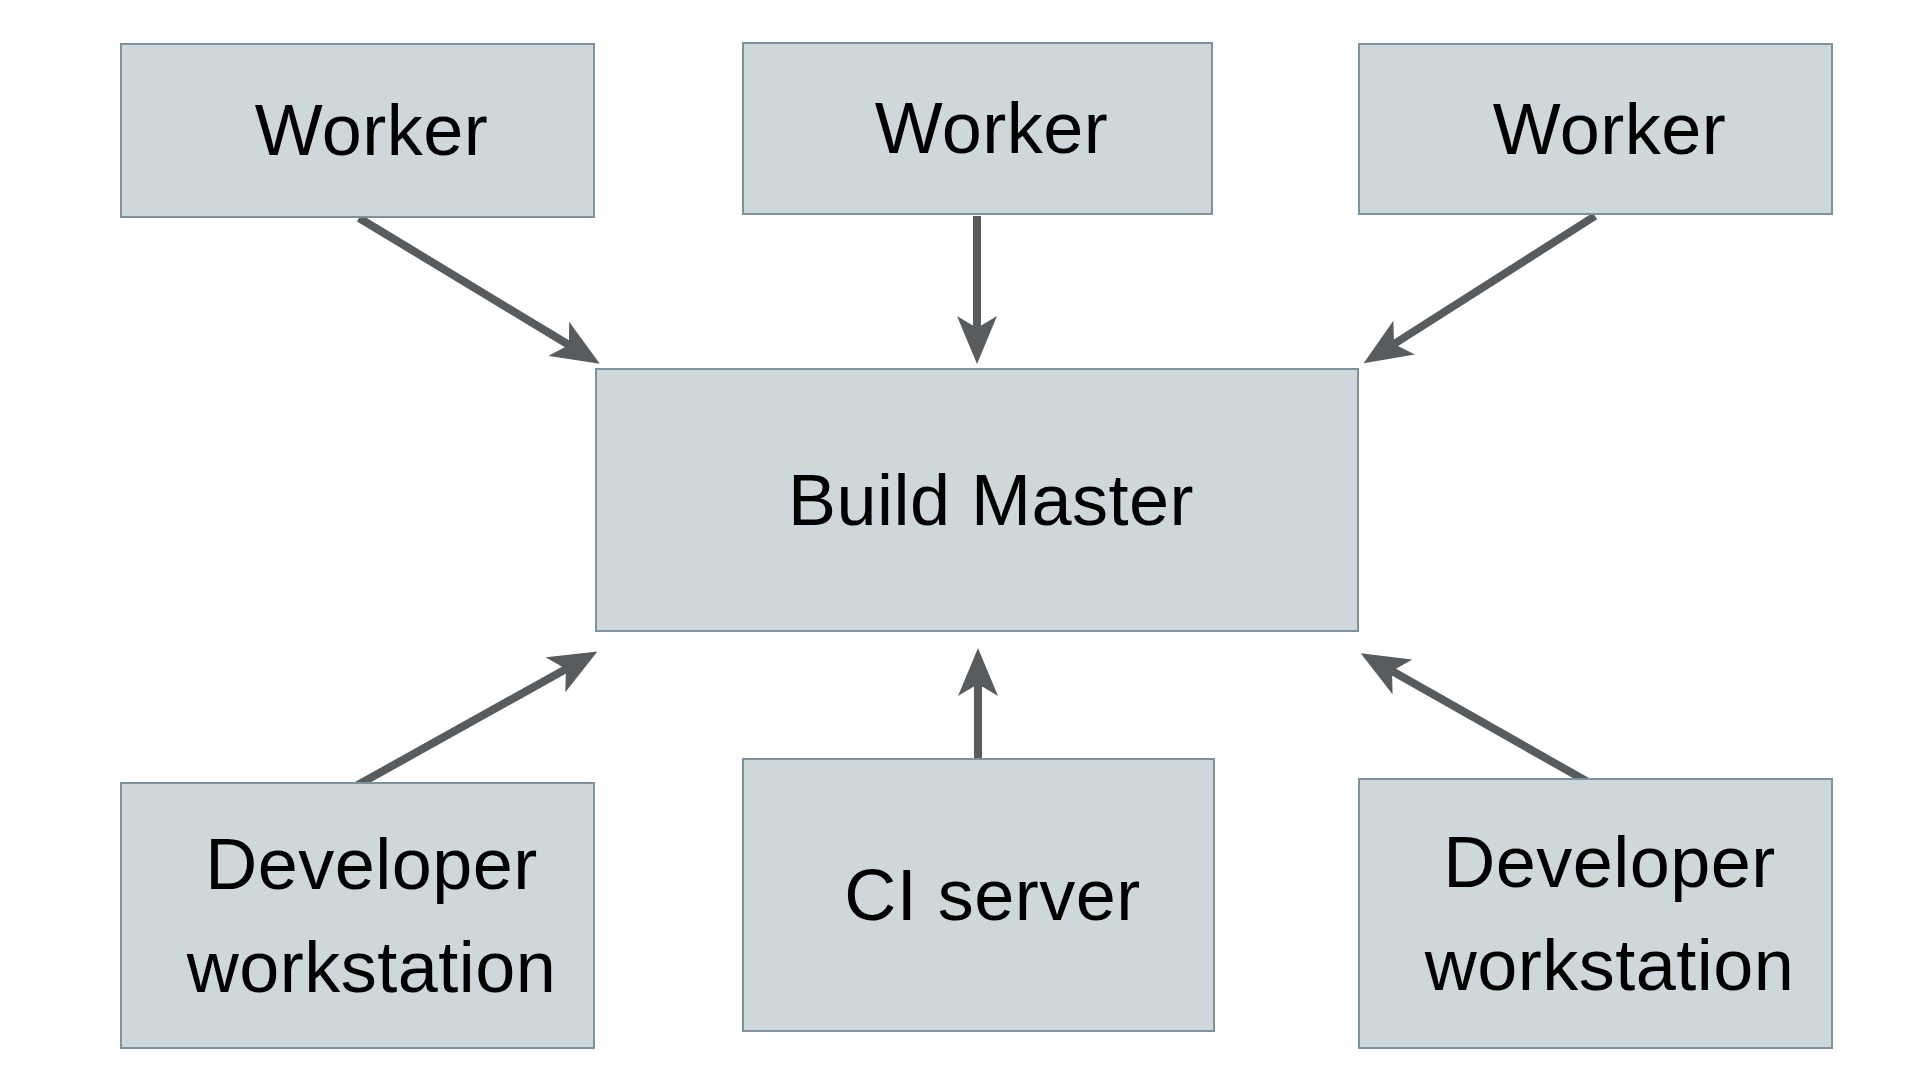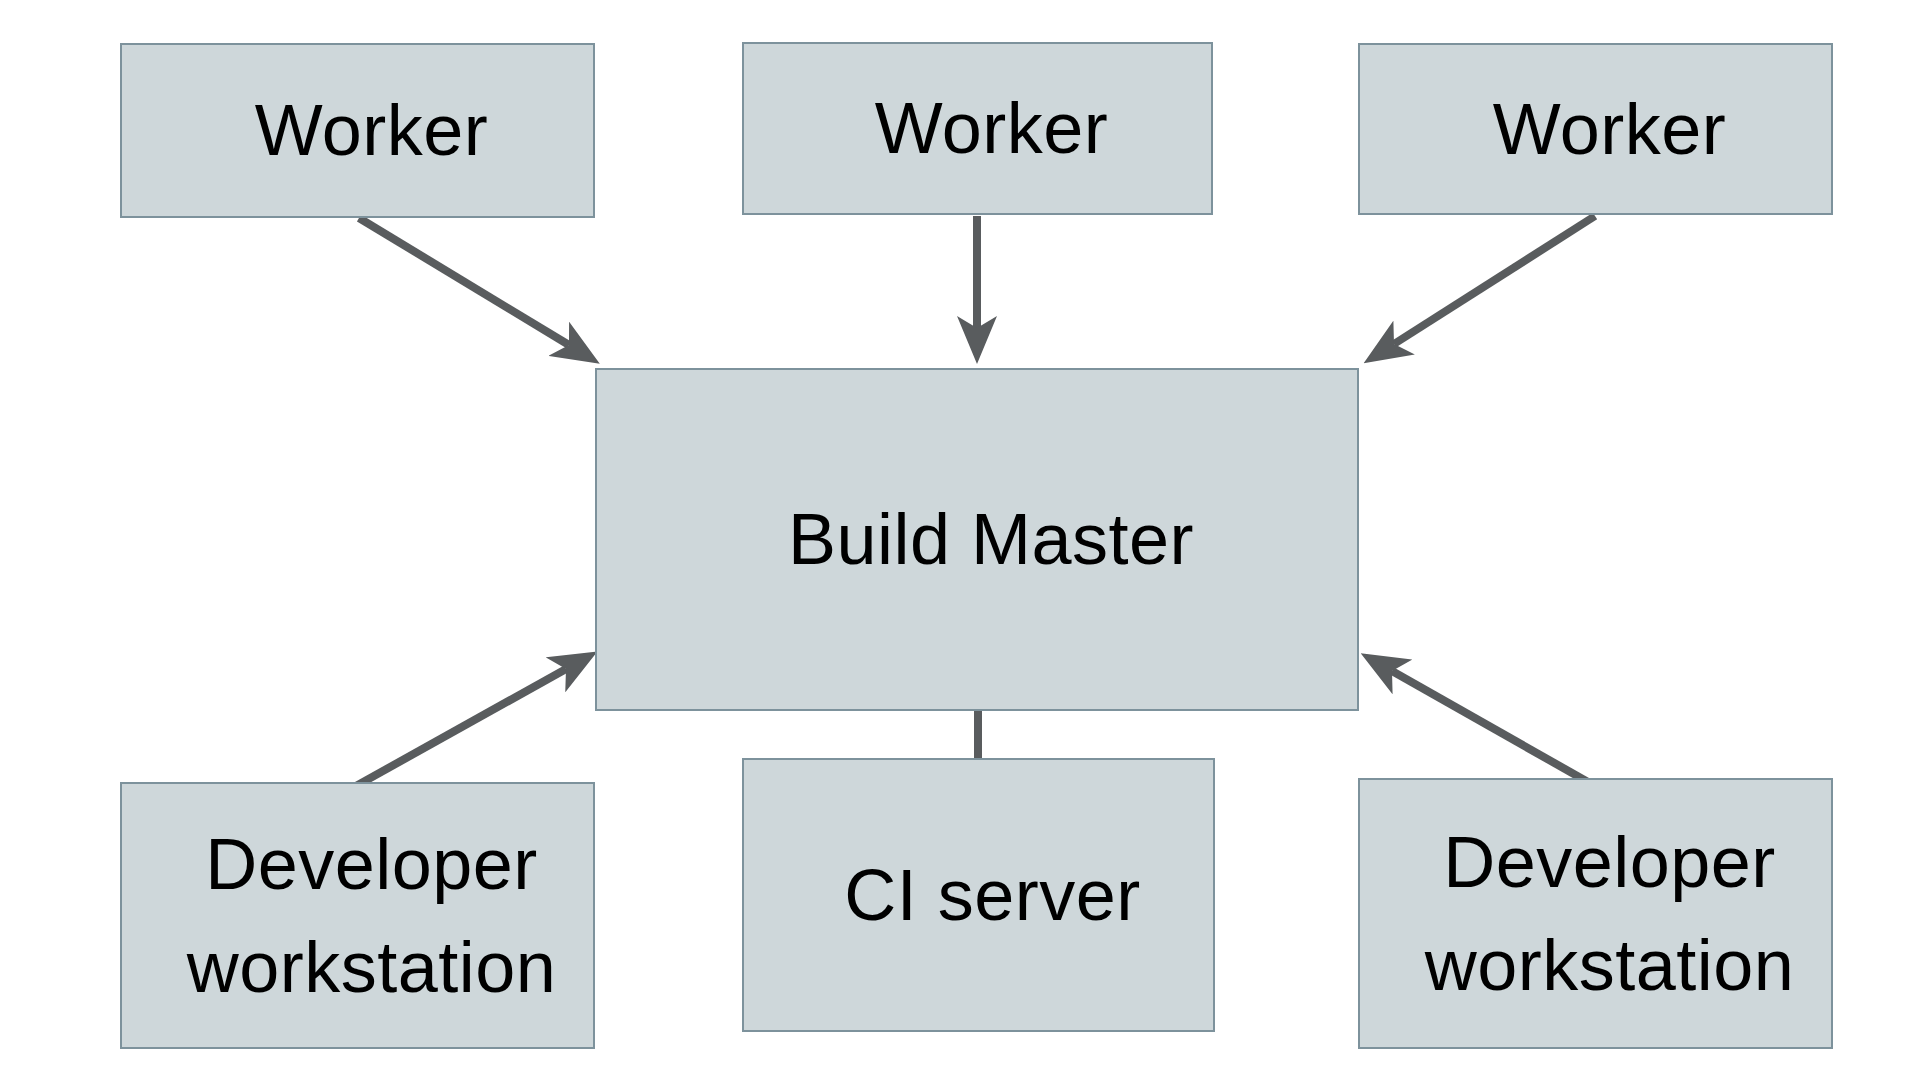--- a/index.html
+++ b/index.html
@@ -49,21 +49,21 @@
     letter-spacing: 0.5px;
     padding-left: 28px;
   }
   .node span {
     display: block;
     padding: 0 10px;
   }
   .node-worker-1   { left: 120px;  top: 43px;  width: 475px; height: 175px; }
   .node-worker-2   { left: 742px;  top: 42px;  width: 471px; height: 173px; }
   .node-worker-3   { left: 1358px; top: 43px;  width: 475px; height: 172px; }
-  .node-build-master { left: 595px; top: 368px; width: 764px; height: 343px; }
+  .node-build-master { left: 595px; top: 368px; width: 764px; height: 264px; }
   .node-dev-1      { left: 120px;  top: 782px; width: 475px; height: 267px; }
   .node-ci-server  { left: 742px;  top: 758px; width: 473px; height: 274px; }
   .node-dev-2      { left: 1358px; top: 778px; width: 475px; height: 271px; }
 </style>
 </head>
 <body>
 
 <div class="canvas">
 
   <svg class="edges" viewBox="0 0 1910 1090" xmlns="http://www.w3.org/2000/svg">

